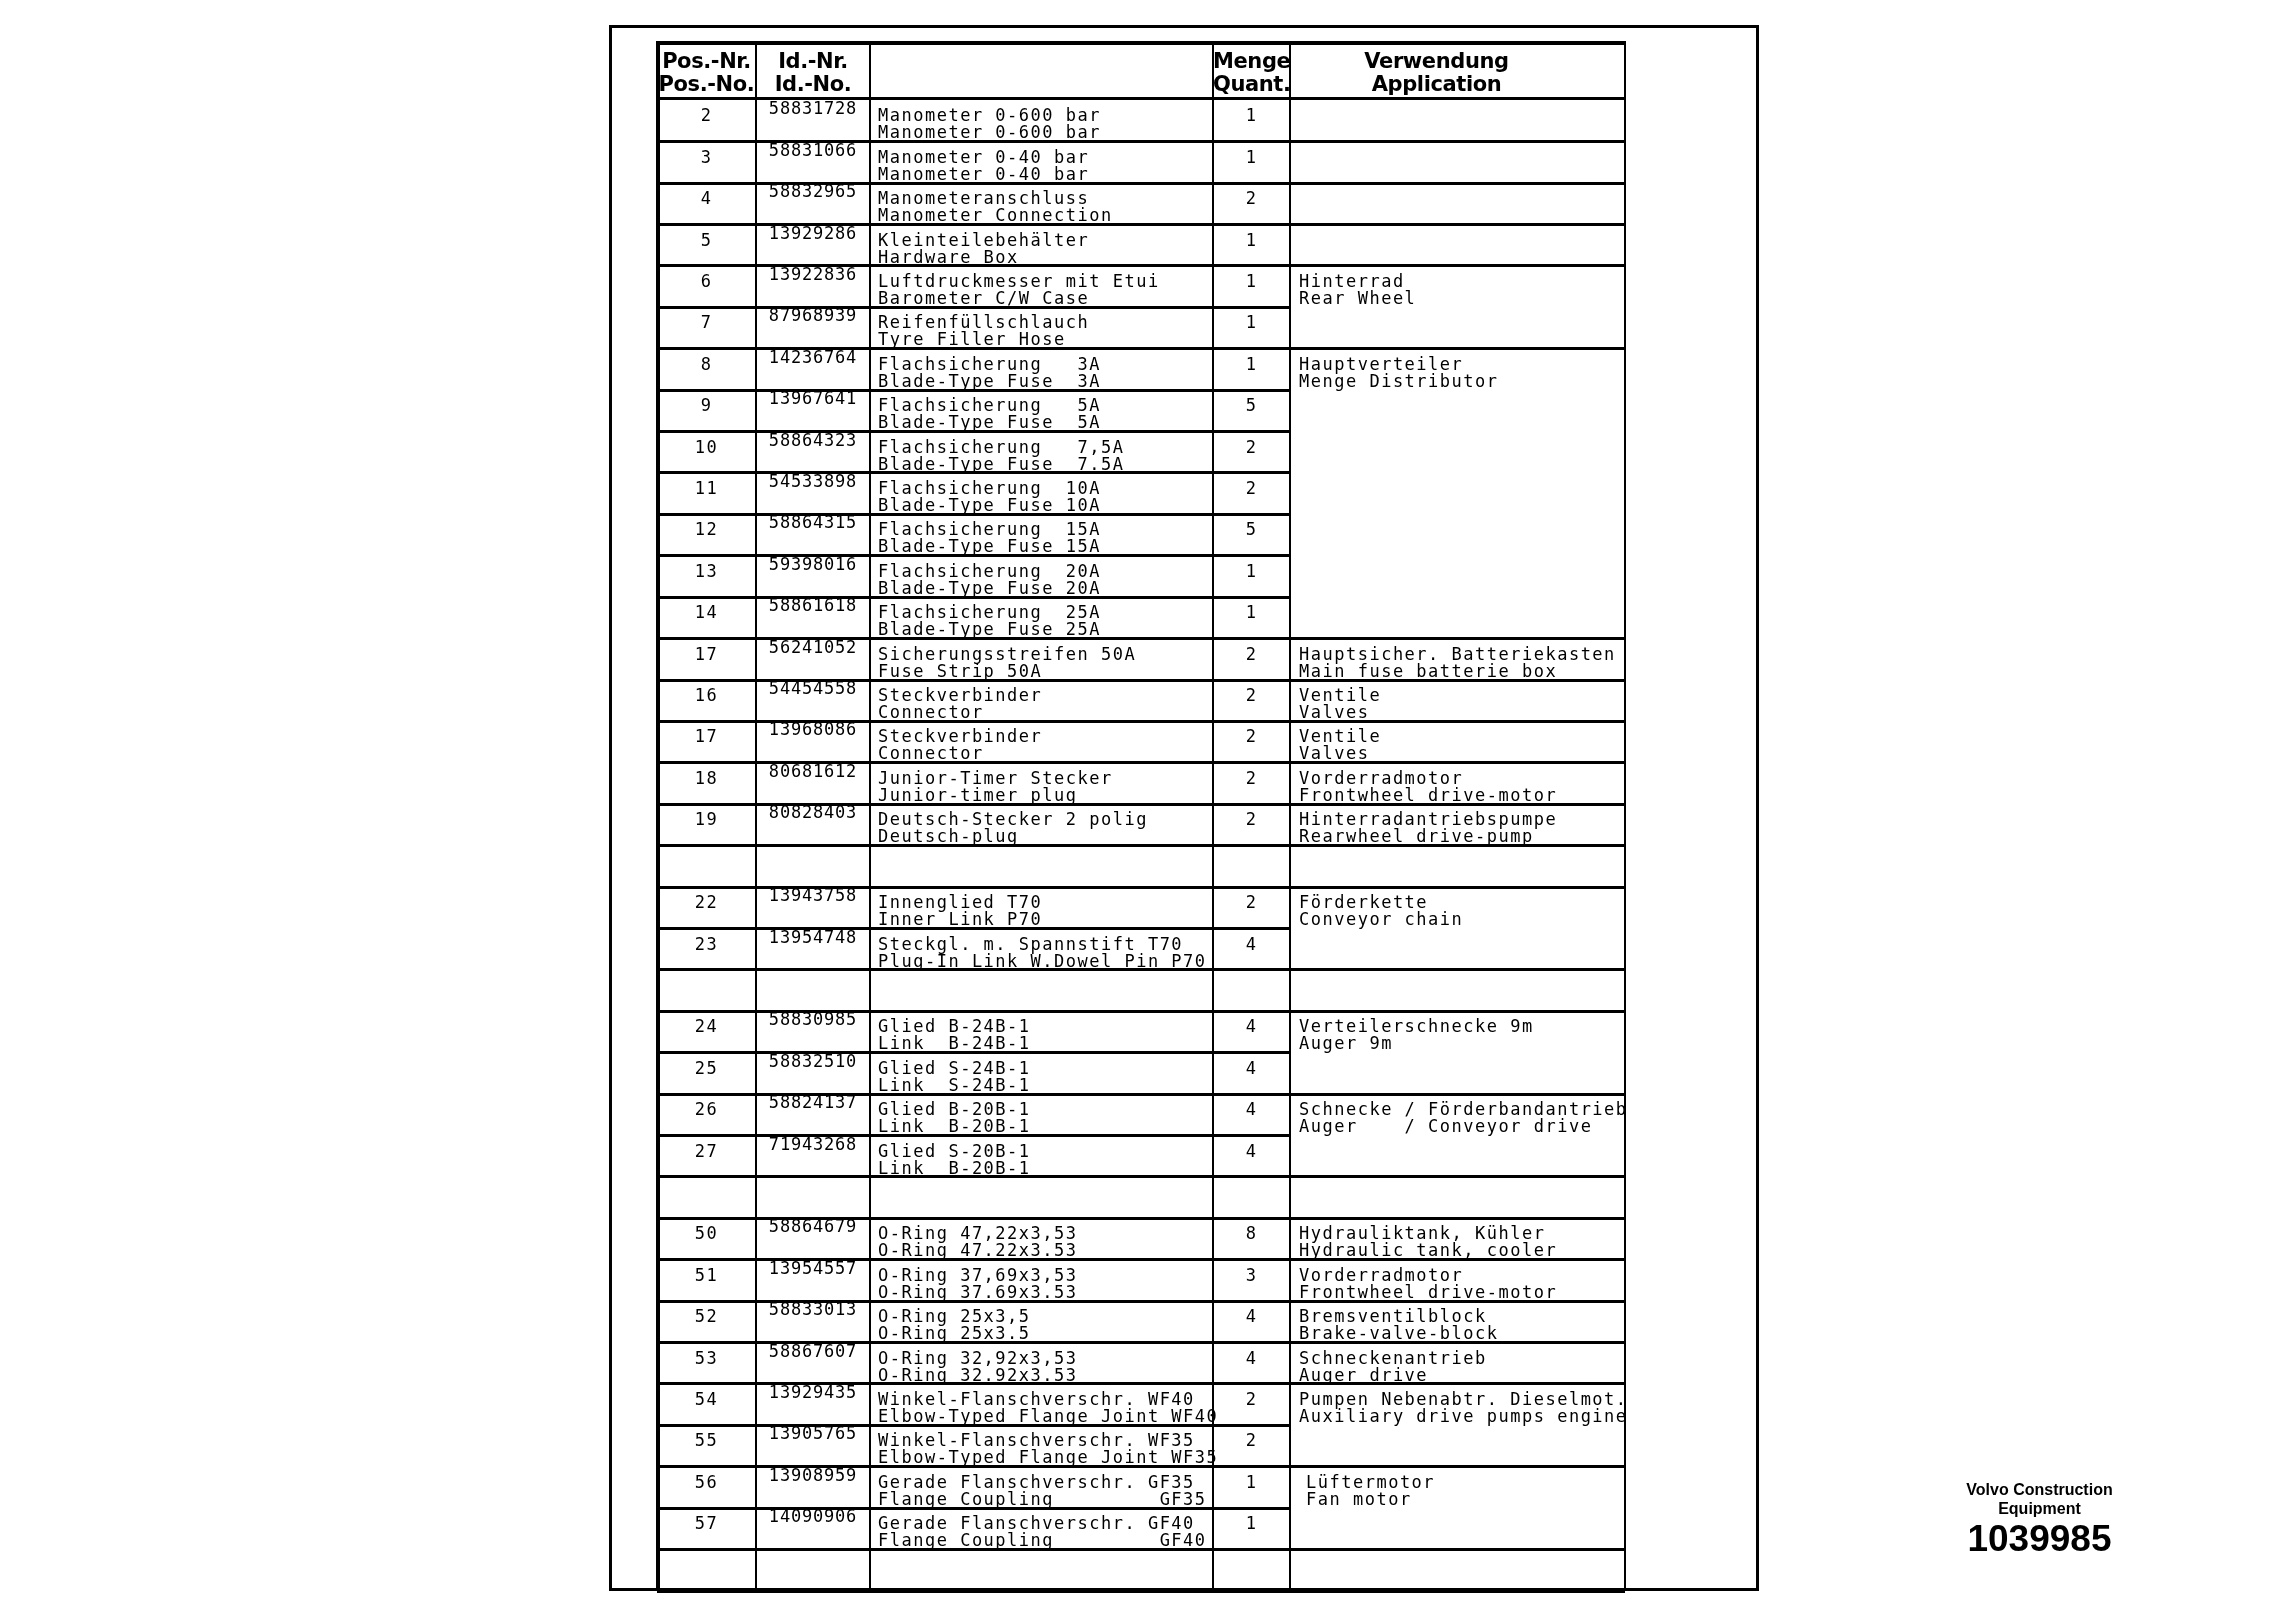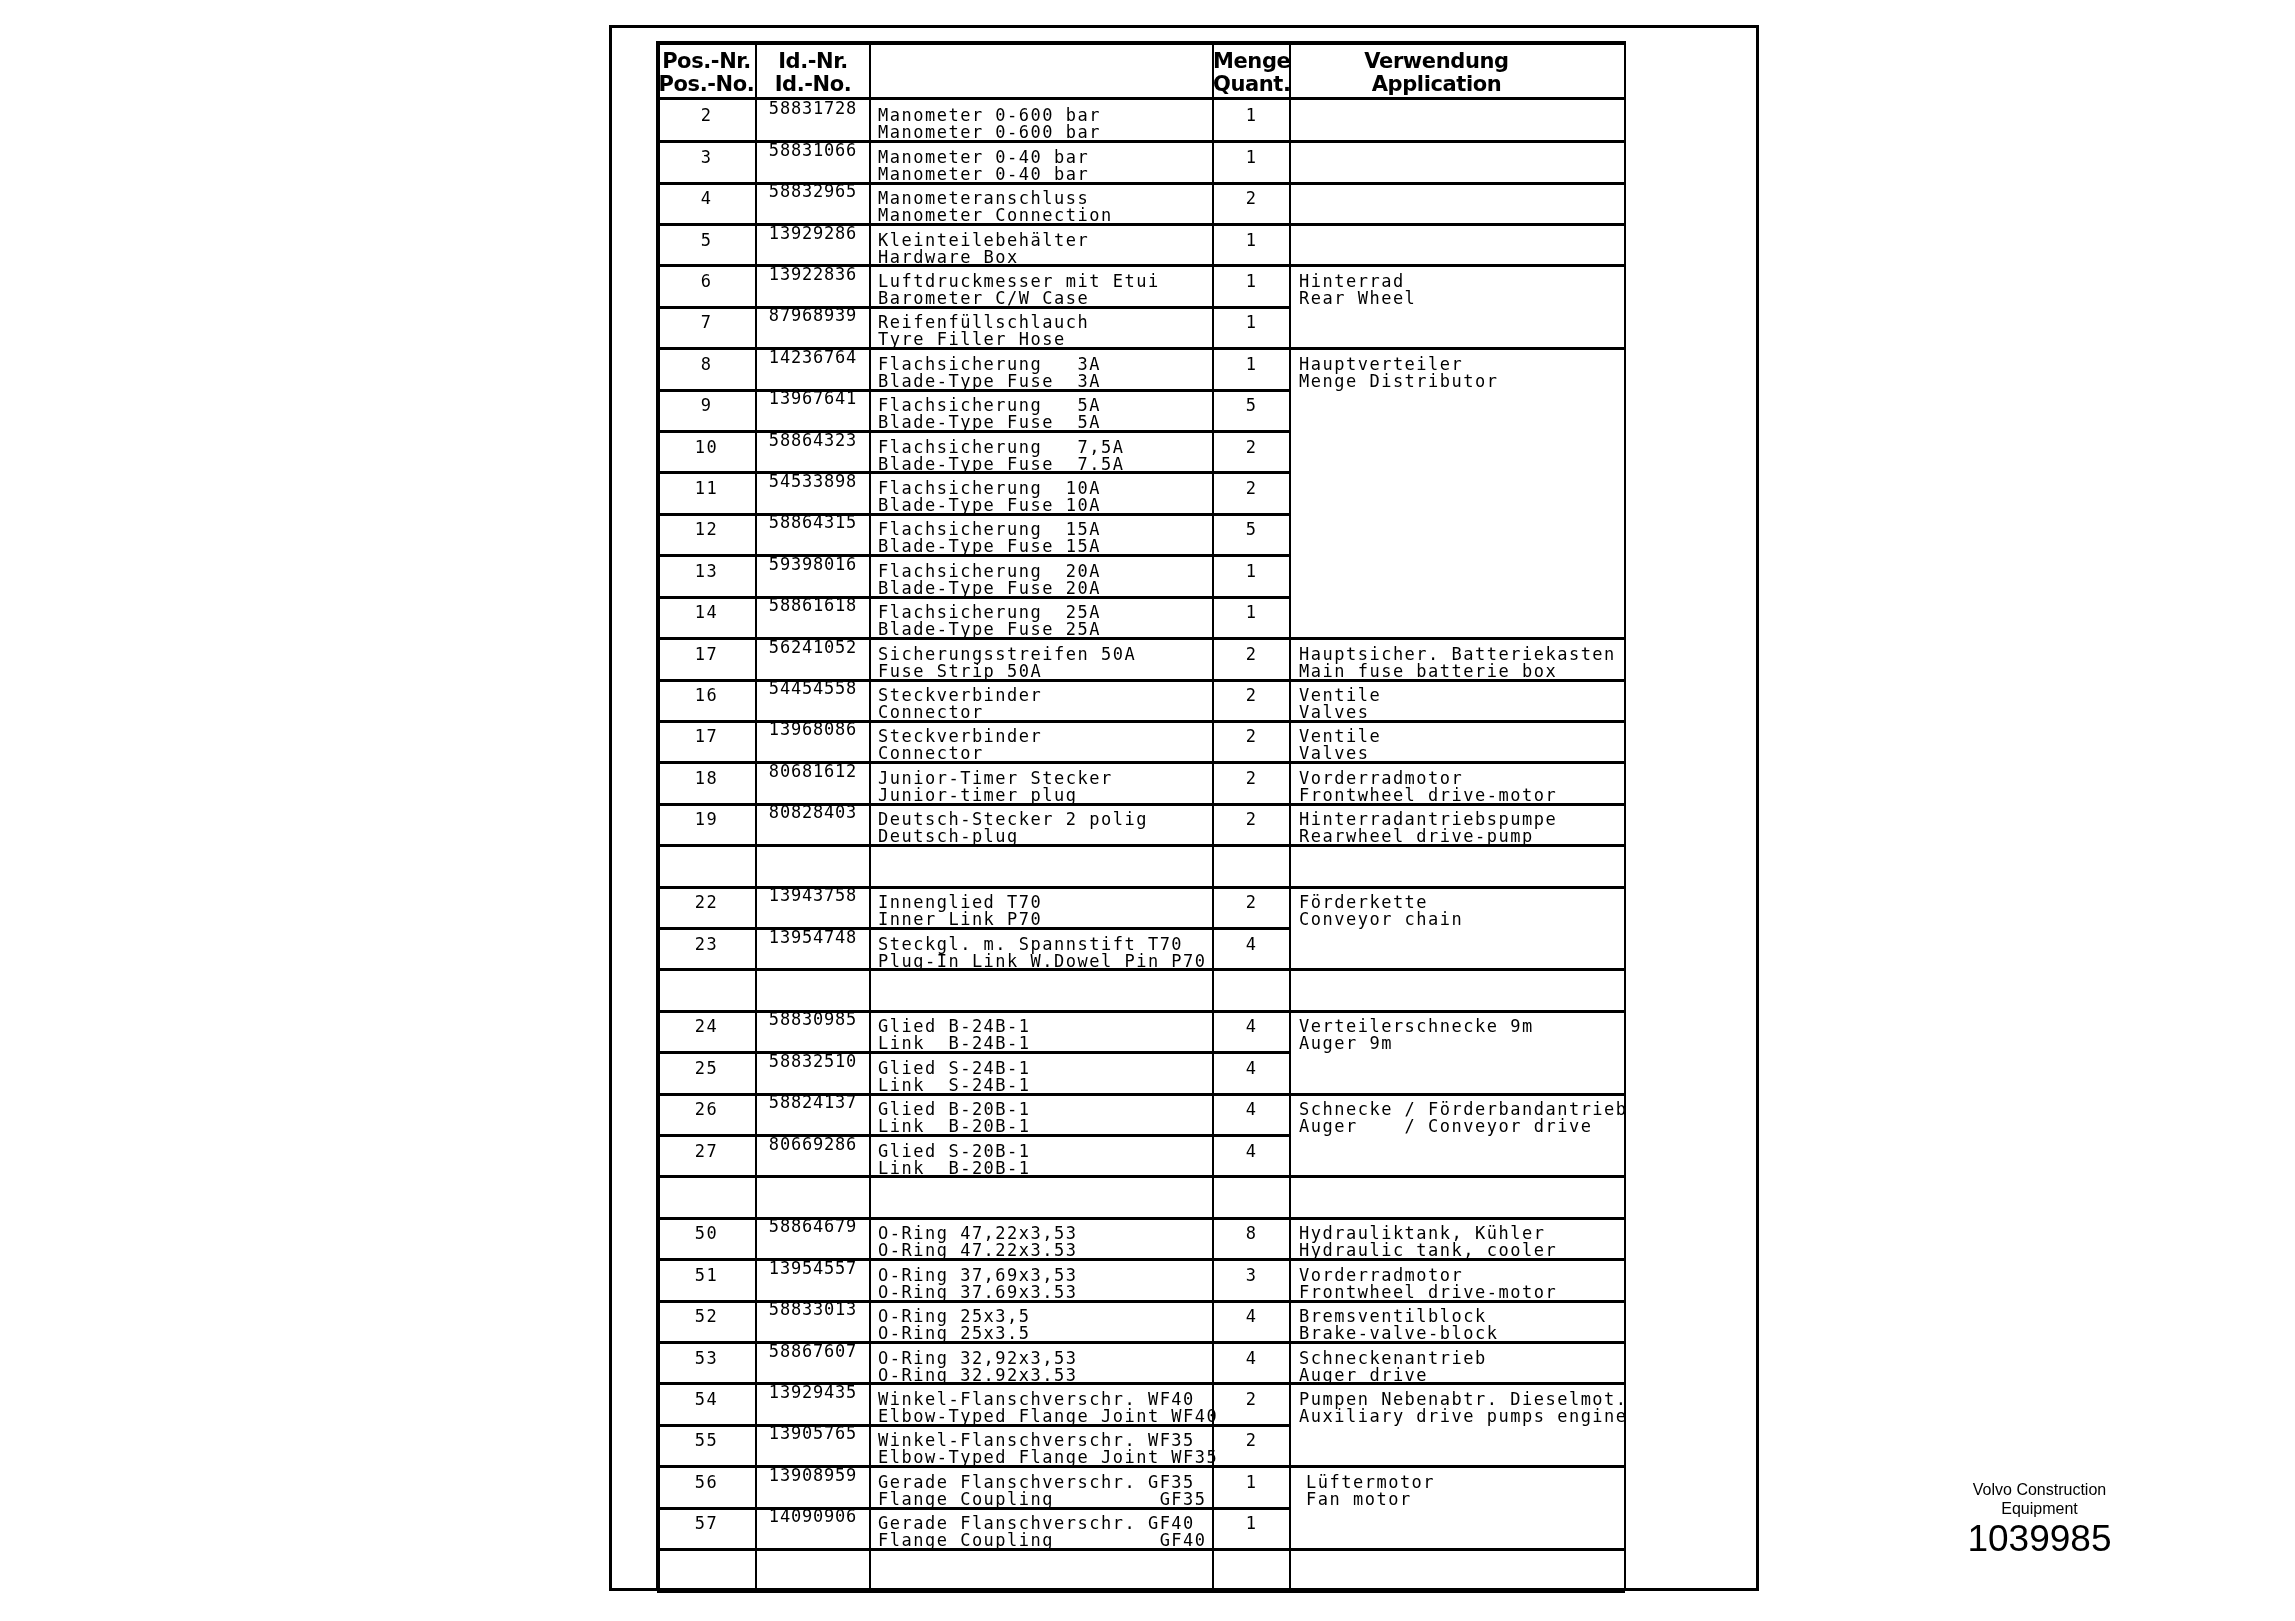--- a/index.html
+++ b/index.html
@@ -16,21 +16,21 @@
               line-height: 23px; letter-spacing: -0.4px; font-weight: 700; }
   .row { position: absolute; left: 0; box-sizing: border-box; }
   .cell { position: absolute; top: 0; font-size: 17px; line-height: 17px; letter-spacing: 1.5px; white-space: pre; }
   .c-pos { left: 0; width: 99px; text-align: center; padding-top: 7px; }
   .c-id { left: 99px; width: 114px; text-align: center; letter-spacing: 0.8px; }
   .c-desc { left: 221px; width: 339px; padding-top: 7px; overflow: visible; }
   .c-qty { left: 556px; width: 77px; text-align: center; padding-top: 7px; }
   .c-app { left: 642px; width: 324px; padding-top: 7px; }
   .hline { position: absolute; height: 3.1px; background: #000; }
   .volvo { position: absolute; left: 1943px; top: 1480px; width: 193px; text-align: center;
-           font-family: "Liberation Sans", sans-serif; font-weight: normal; }
+           font-family: "Liberation Sans", sans-serif; font-weight: bold; }
   .volvo .l1 { font-size: 16px; line-height: 19px; }
   .volvo .num { font-size: 37px; line-height: 35px; margin-top: 3.1px; }
 </style>
 </head>
 <body>
 
 <div class="frame"></div>
 
 <div class="table" id="parts-table">
   <div class="hdr">
@@ -228,21 +228,21 @@
       <div class="hline" style="left: 0px; top: 1052px; width: 633px;"></div>
       <div class="row" style="top: 1053px; height: 41px; width: 633px;">
         <div class="cell c-pos"><div>26</div></div>
         <div class="cell c-id"><div>58824137</div></div>
         <div class="cell c-desc"><div>Glied B-20B-1</div><div>Link  B-20B-1</div></div>
         <div class="cell c-qty"><div>4</div></div>
       </div>
       <div class="hline" style="left: 0px; top: 1093px; width: 633px;"></div>
       <div class="row" style="top: 1095px; height: 41px; width: 633px;">
         <div class="cell c-pos"><div>27</div></div>
-        <div class="cell c-id"><div>80669286</div></div>
+        <div class="cell c-id"><div>71943268</div></div>
         <div class="cell c-desc"><div>Glied S-20B-1</div><div>Link  B-20B-1</div></div>
         <div class="cell c-qty"><div>4</div></div>
       </div>
       <div class="hline" style="left: 0px; top: 1134px; width: 633px;"></div>
       <div class="row" style="top: 1136px; height: 41px; width: 633px;">
         <div class="cell c-pos"><div></div></div>
         <div class="cell c-id"><div></div></div>
         <div class="cell c-desc"><div></div><div></div></div>
         <div class="cell c-qty"><div></div></div>
       </div>

